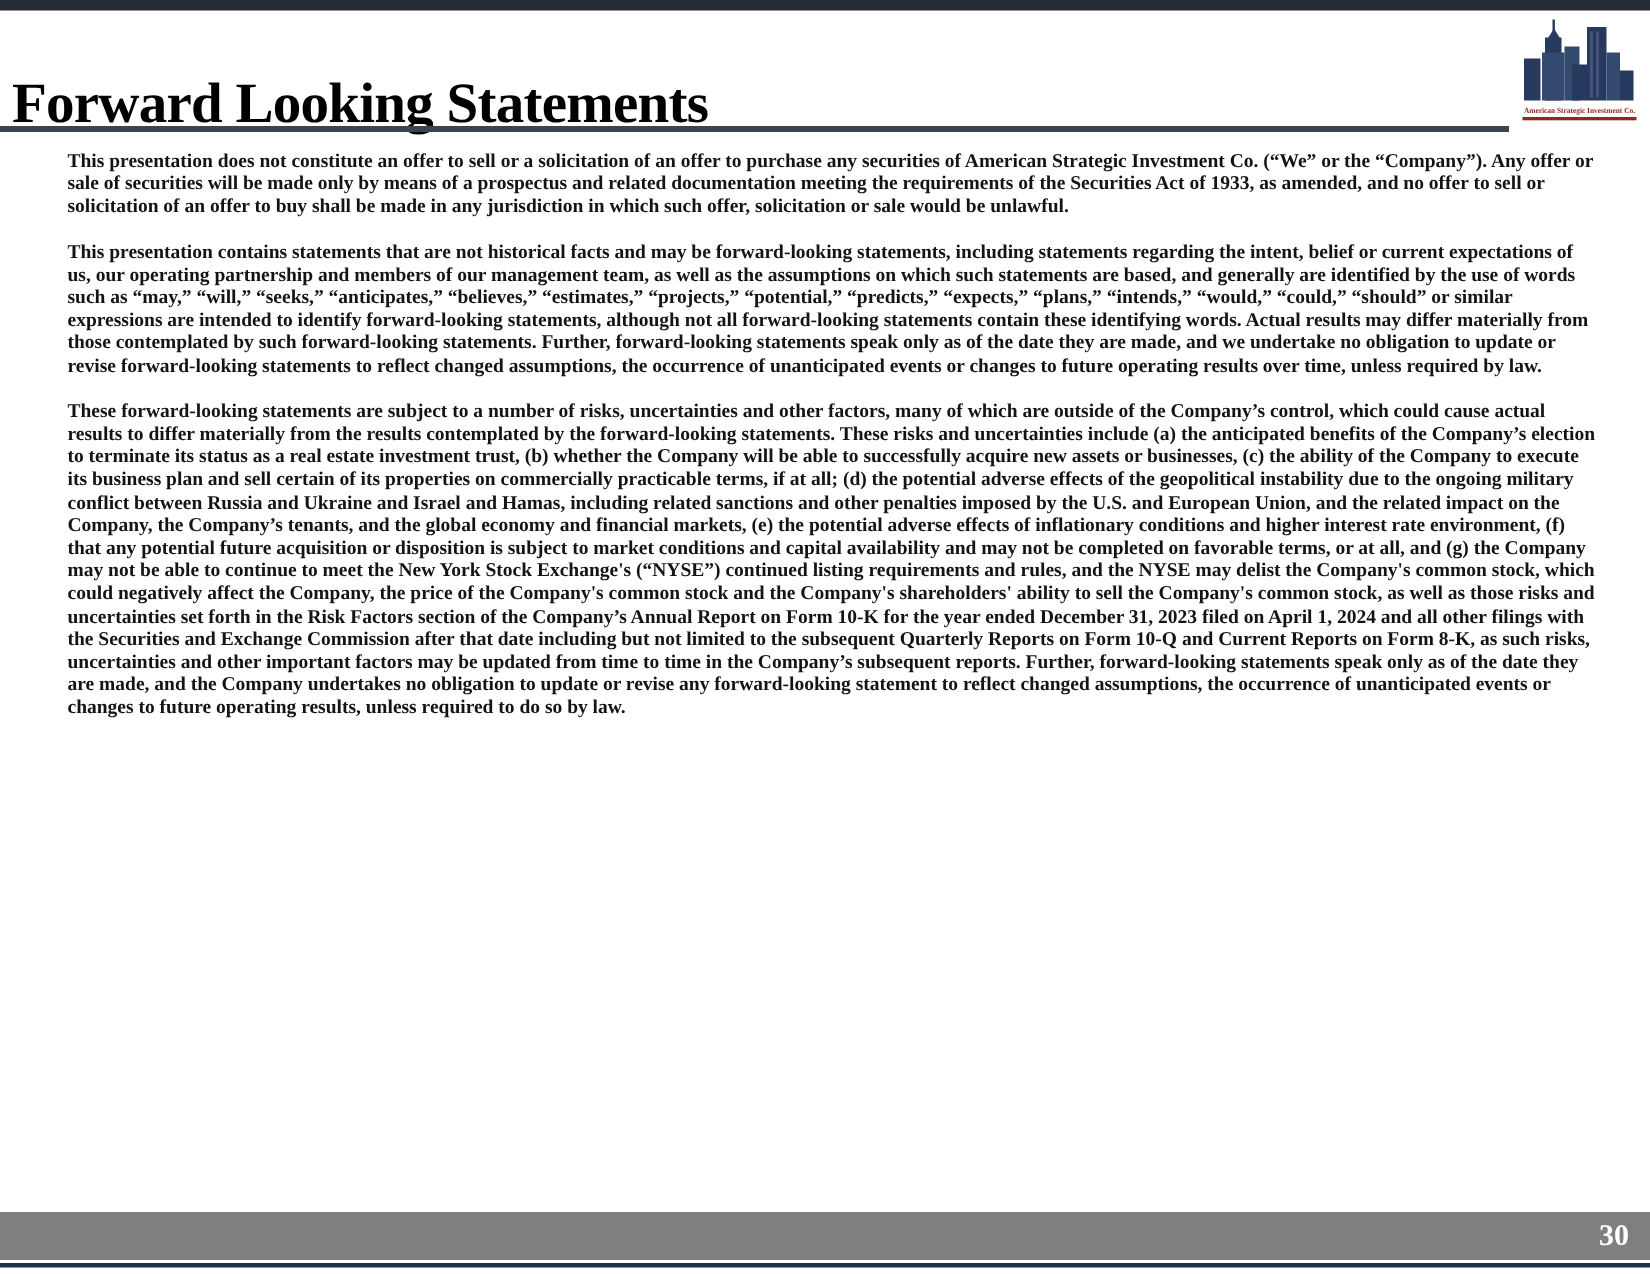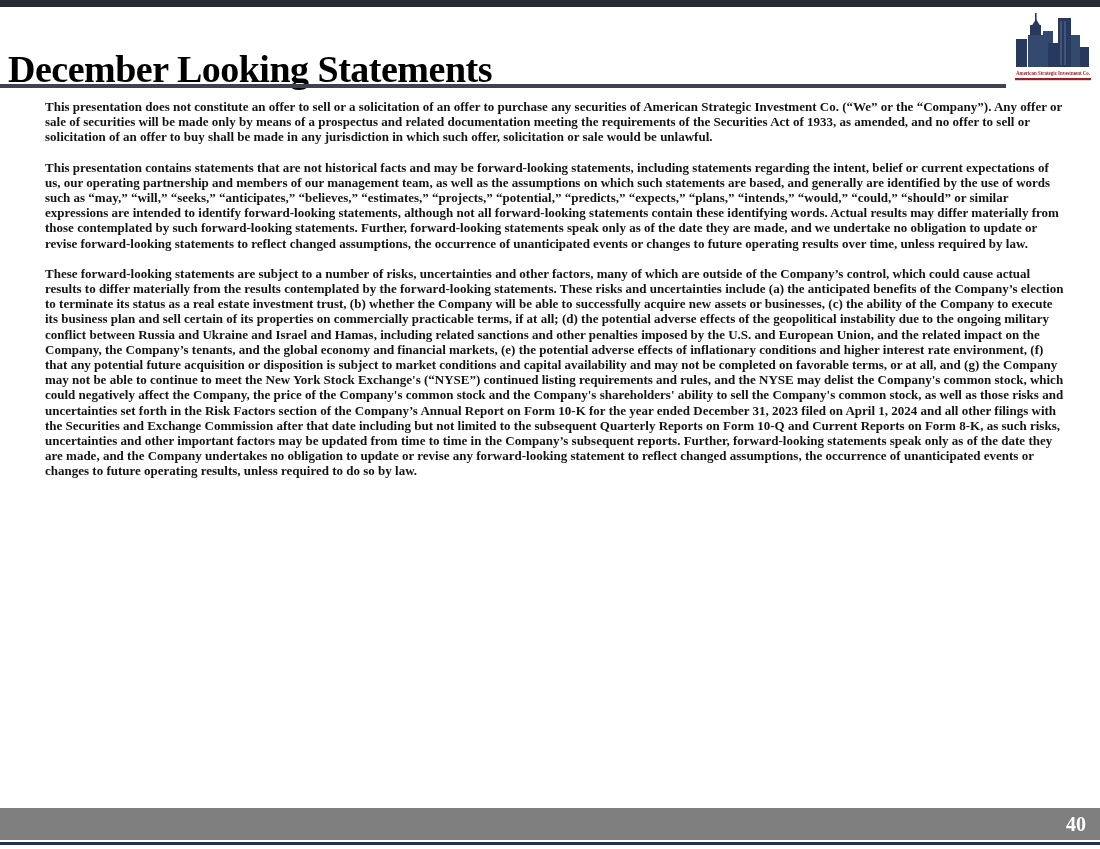--- a/index.html
+++ b/index.html
@@ -59,21 +59,21 @@
     position: absolute; top: 842px; left: 0;
     width: 1100px; height: 3px;
     background: #1f3050;
   }
 </style>
 </head>
 <body>
 
 <div class="top-accent-bar"></div>
 
-<h1 class="page-title">December Looking Statements</h1>
+<h1 class="page-title">Forward Looking Statements</h1>
 
 <div class="title-rule"></div>
 
 <div class="company-logo">
   <svg width="82" height="76" viewBox="0 0 82 76" xmlns="http://www.w3.org/2000/svg">
 
     <g fill="#273a5e">
 
       <rect x="4" y="30" width="11" height="28"></rect>
 
@@ -98,16 +98,16 @@
   </svg>
 </div>
 
 <div class="content">
   <p>This presentation does not constitute an offer to sell or a solicitation of an offer to purchase any securities of American Strategic Investment Co. (“We” or the “Company”). Any offer or sale of securities will be made only by means of a prospectus and related documentation meeting the requirements of the Securities Act of 1933, as amended, and no offer to sell or solicitation of an offer to buy shall be made in any jurisdiction in which such offer, solicitation or sale would be unlawful.</p>
   <p>This presentation contains statements that are not historical facts and may be forward-looking statements, including statements regarding the intent, belief or current expectations of us, our operating partnership and members of our management team, as well as the assumptions on which such statements are based, and generally are identified by the use of words such as “may,” “will,” “seeks,” “anticipates,” “believes,” “estimates,” “projects,” “potential,” “predicts,” “expects,” “plans,” “intends,” “would,” “could,” “should” or similar expressions are intended to identify forward-looking statements, although not all forward-looking statements contain these identifying words. Actual results may differ materially from those contemplated by such forward-looking statements. Further, forward-looking statements speak only as of the date they are made, and we undertake no obligation to update or revise forward-looking statements to reflect changed assumptions, the occurrence of unanticipated events or changes to future operating results over time, unless required by law.</p>
   <p>These forward-looking statements are subject to a number of risks, uncertainties and other factors, many of which are outside of the Company’s control, which could cause actual results to differ materially from the results contemplated by the forward-looking statements. These risks and uncertainties include (a) the anticipated benefits of the Company’s election to terminate its status as a real estate investment trust, (b) whether the Company will be able to successfully acquire new assets or businesses, (c) the ability of the Company to execute its business plan and sell certain of its properties on commercially practicable terms, if at all; (d) the potential adverse effects of the geopolitical instability due to the ongoing military conflict between Russia and Ukraine and Israel and Hamas, including related sanctions and other penalties imposed by the U.S. and European Union, and the related impact on the Company, the Company’s tenants, and the global economy and financial markets, (e) the potential adverse effects of inflationary conditions and higher interest rate environment, (f) that any potential future acquisition or disposition is subject to market conditions and capital availability and may not be completed on favorable terms, or at all, and (g) the Company may not be able to continue to meet the New York Stock Exchange's (“NYSE”) continued listing requirements and rules, and the NYSE may delist the Company's common stock, which could negatively affect the Company, the price of the Company's common stock and the Company's shareholders' ability to sell the Company's common stock, as well as those risks and uncertainties set forth in the Risk Factors section of the Company’s Annual Report on Form 10-K for the year ended December 31, 2023 filed on April 1, 2024 and all other filings with the Securities and Exchange Commission after that date including but not limited to the subsequent Quarterly Reports on Form 10-Q and Current Reports on Form 8-K, as such risks, uncertainties and other important factors may be updated from time to time in the Company’s subsequent reports. Further, forward-looking statements speak only as of the date they are made, and the Company undertakes no obligation to update or revise any forward-looking statement to reflect changed assumptions, the occurrence of unanticipated events or changes to future operating results, unless required to do so by law.</p>
 </div>
 
 <div class="footer-bar">
-  <span class="page-number">40</span>
+  <span class="page-number">30</span>
 </div>
 
 <div class="bottom-accent-line"></div>
 
 </body></html>

